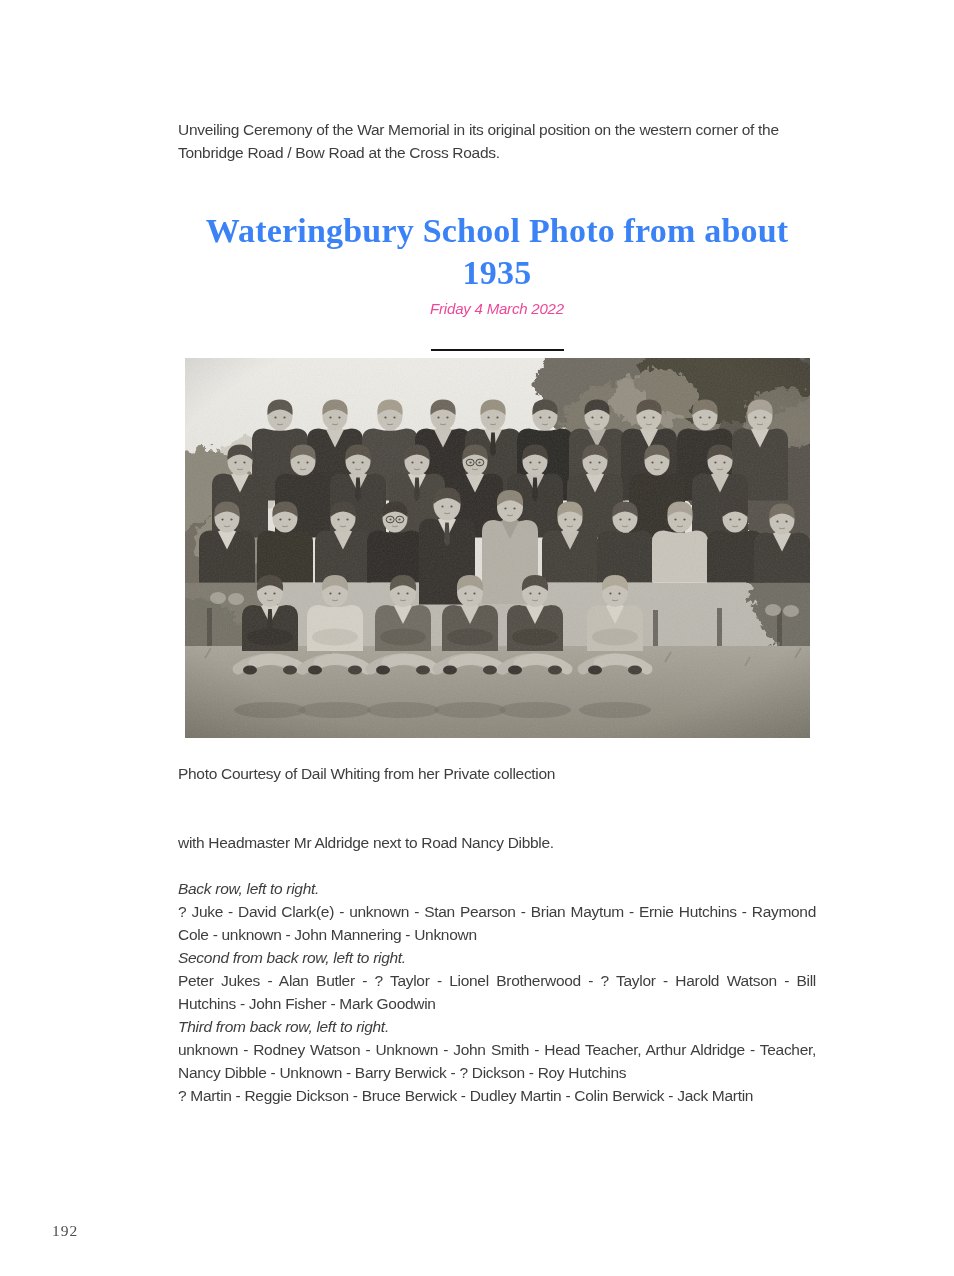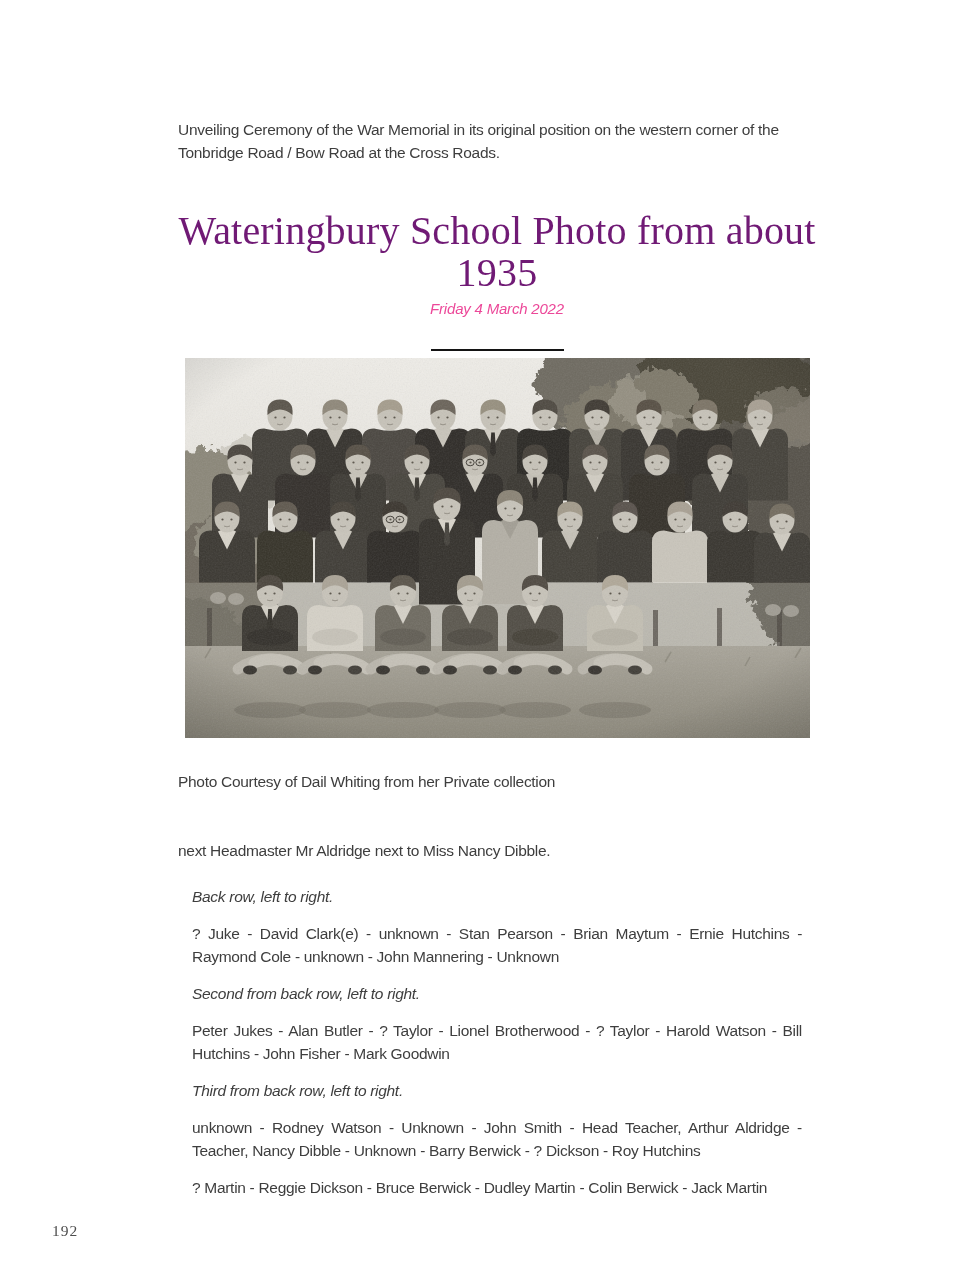--- a/index.html
+++ b/index.html
@@ -6,36 +6,36 @@
   .page{
     width:810px;height:1276px;background:#ffffff;position:relative;
     font-family:"Liberation Sans",sans-serif;overflow:hidden;margin:0 auto;padding-left:40px;
   }
   .content{width:638px;margin:0 auto;}
   .intro{
     padding-top:118px;margin:0;font-size:15.5px;line-height:23px;
     color:#3e3e3e;letter-spacing:-0.3px;
   }
   .title{
-    margin:46px 0 0;font-family:"Liberation Serif",serif;font-weight:400;
-    font-size:40px;line-height:42px;text-align:center;color:#701a75;letter-spacing:0.2px;
+    margin:46px 0 0;font-family:"Liberation Serif",serif;font-weight:700;
+    font-size:34px;line-height:42px;text-align:center;color:#3b82f6;letter-spacing:0.2px;
   }
   .date{
     margin:5px 0 0;text-align:center;font-style:italic;font-size:15px;
     line-height:20px;color:#ec4899;letter-spacing:-0.2px;
   }
   .rule{
     width:133px;height:0;border:0;border-top:2px solid #141414;margin:30px auto 0;
   }
   .photo{width:625px;height:380px;margin:7px auto 0;line-height:0;}
   .body-text{font-size:15.5px;line-height:23px;color:#3e3e3e;letter-spacing:-0.3px;}
-  .credit{margin:32px 0 0;}
+  .credit{margin:24px 0 0;}
   .caption{margin:23px 0 0;}
   .rows{margin:23px 0 0;}
-  .rows p{margin:14px;}
+  .rows p{margin:0;}
   .row-label{font-style:italic;}
   .row-names{text-align:justify;}
   .page-number{
     position:absolute;left:0;right:0;top:1222px;text-align:left;
     font-family:"Liberation Serif",serif;font-size:15.5px;color:#4d4d4d;letter-spacing:1px;
   }
 </style>
 </head>
 <body>
 
@@ -483,21 +483,21 @@
             </g>
           </g>
 
         <rect width="625" height="380" fill="url(#vig)"></rect>
         <rect width="625" height="380" filter="url(#grain)" opacity="0.9"></rect>
       </svg>
     </div>
 
     <p class="body-text credit">Photo Courtesy of Dail Whiting from her Private collection</p>
 
-    <p class="body-text caption"><br><span>next Headmaster Mr Aldridge next to Miss Nancy Dibble.</span></p>
+    <p class="body-text caption"><br><span>with Headmaster Mr Aldridge next to Road Nancy Dibble.</span></p>
 
     <div class="rows body-text">
       <p class="row-label">Back row, left to right.</p>
       <p class="row-names">? Juke - David Clark(e) - unknown - Stan Pearson - Brian Maytum - Ernie Hutchins - Raymond Cole - unknown - John Mannering - Unknown</p>
       <p class="row-label">Second from back row, left to right.</p>
       <p class="row-names">Peter Jukes - Alan Butler - ? Taylor - Lionel Brotherwood - ? Taylor - Harold Watson - Bill Hutchins - John Fisher - Mark Goodwin</p>
       <p class="row-label">Third from back row, left to right.</p>
       <p class="row-names">unknown - Rodney Watson - Unknown - John Smith - Head Teacher, Arthur Aldridge - Teacher, Nancy Dibble - Unknown - Barry Berwick - ? Dickson - Roy Hutchins</p>
       <p class="row-names">? Martin - Reggie Dickson - Bruce Berwick - Dudley Martin - Colin Berwick - Jack Martin</p>
     </div>

